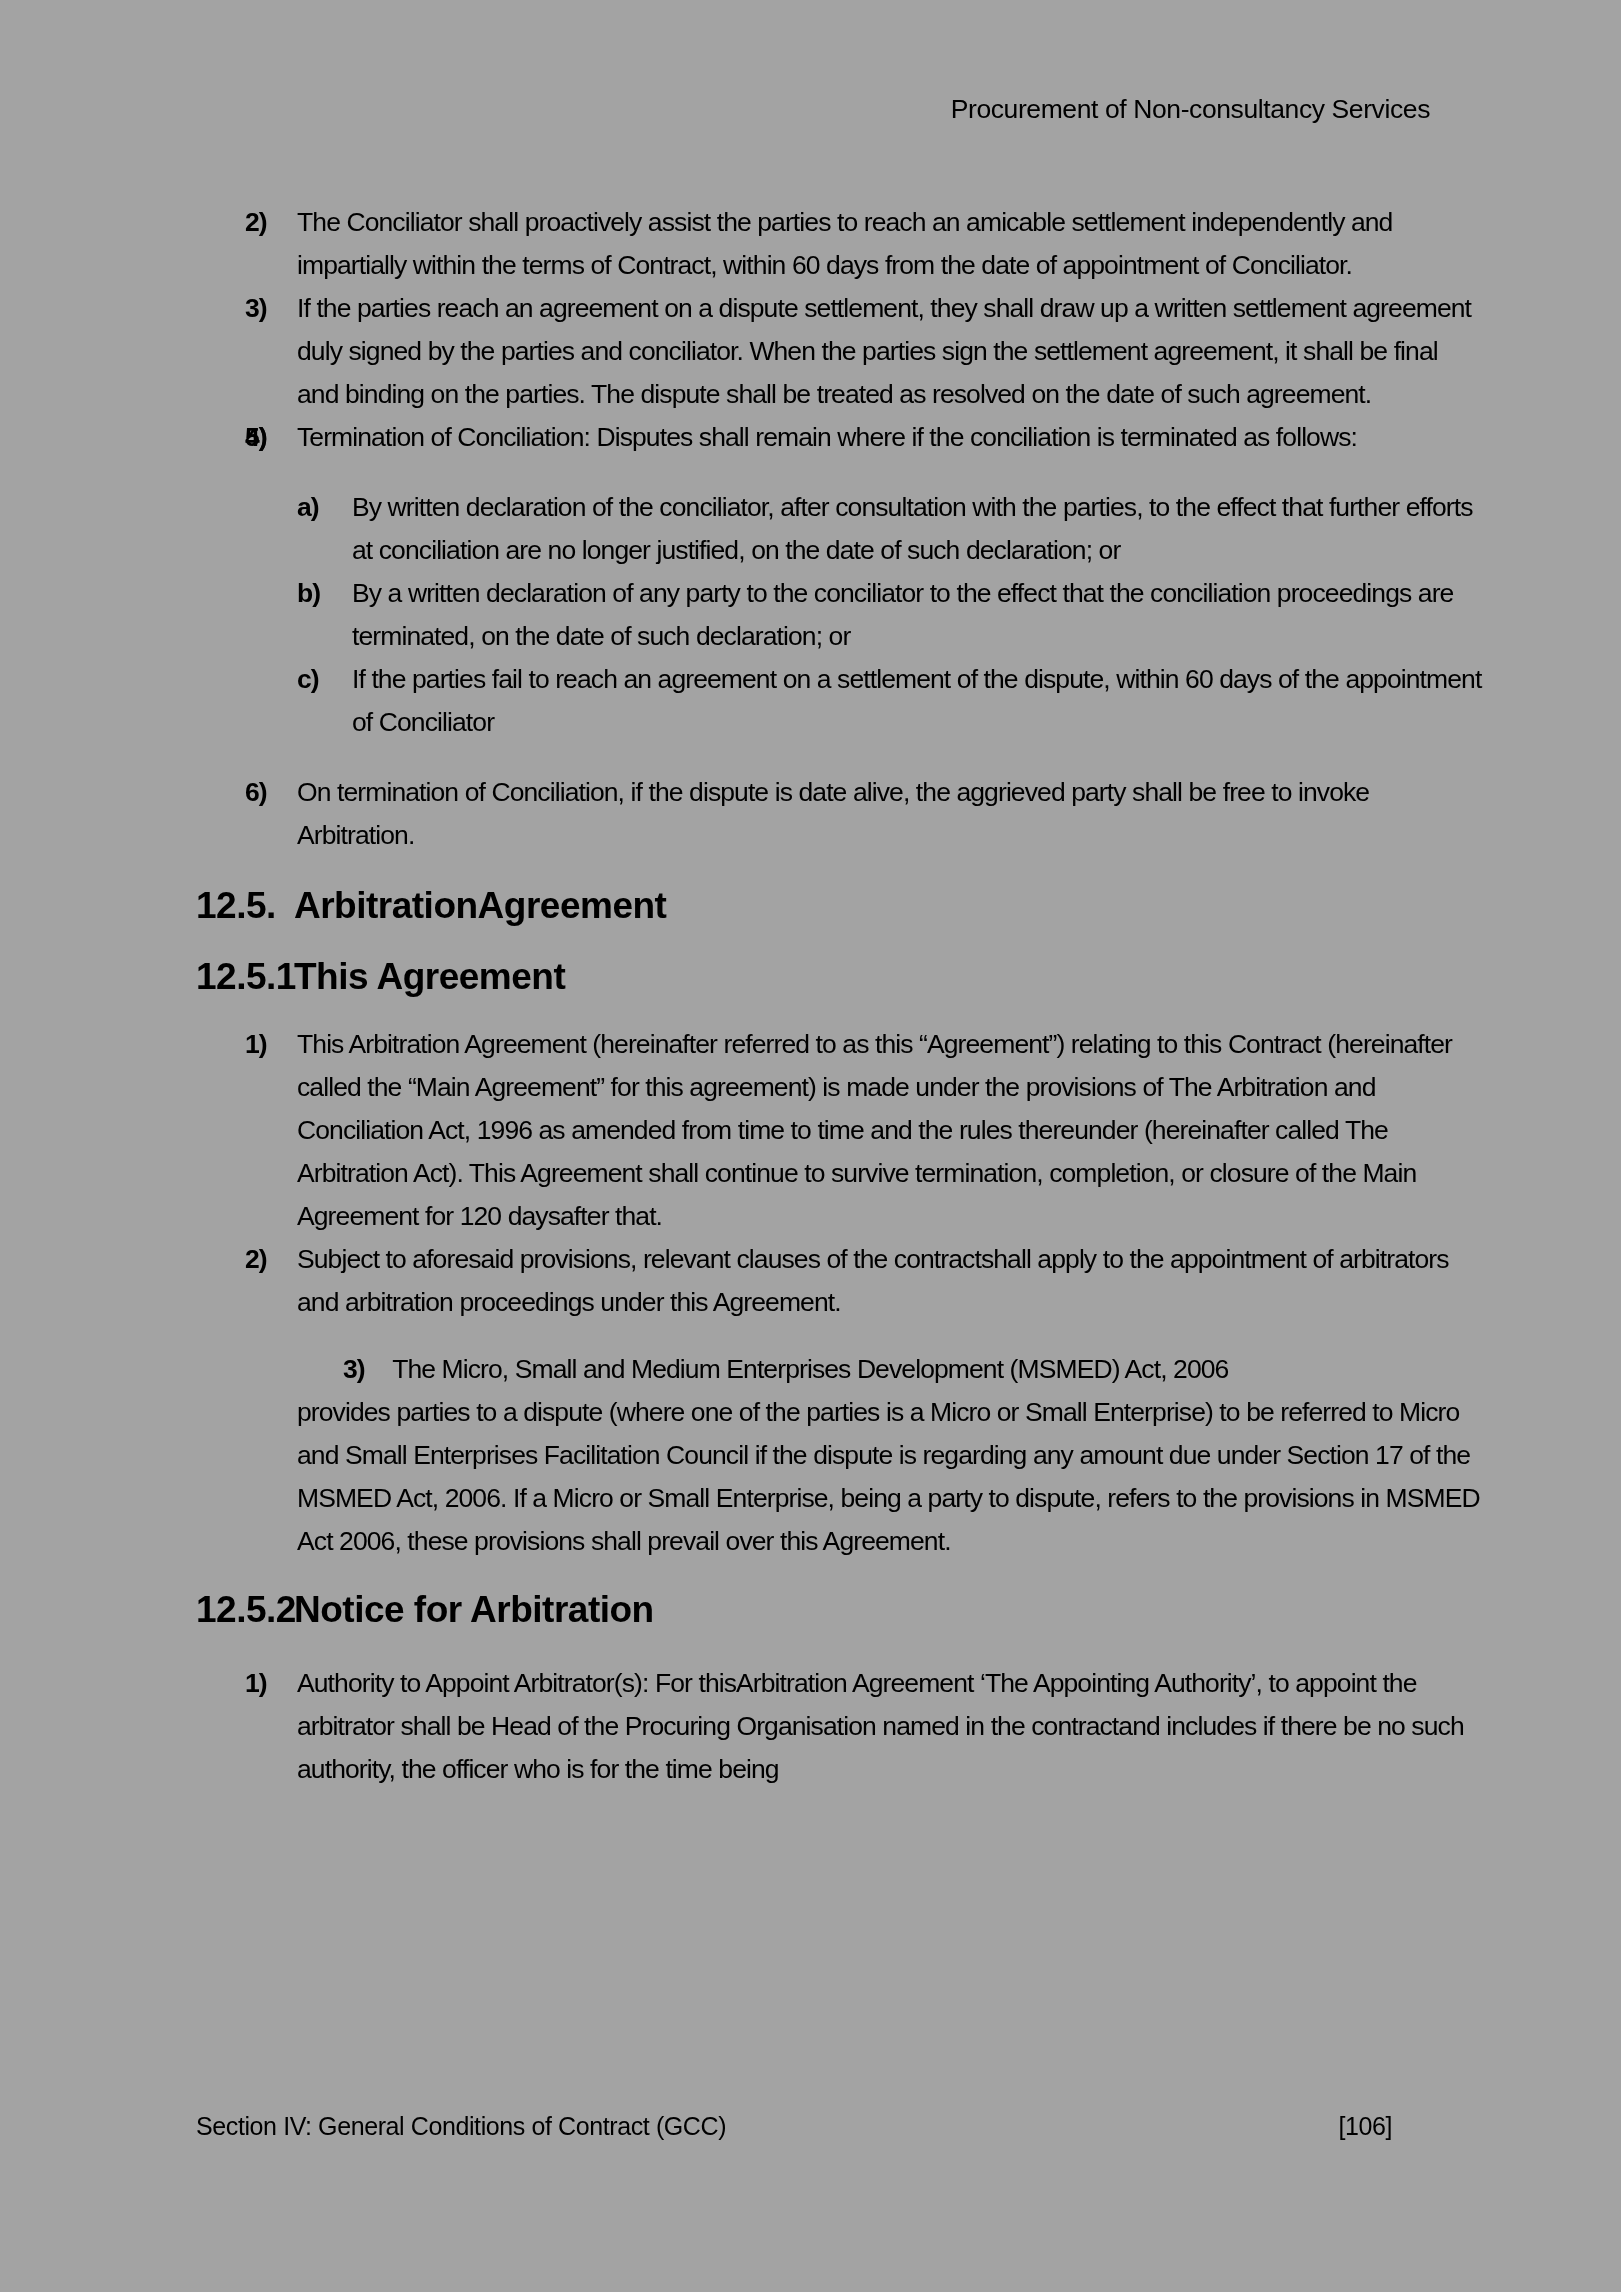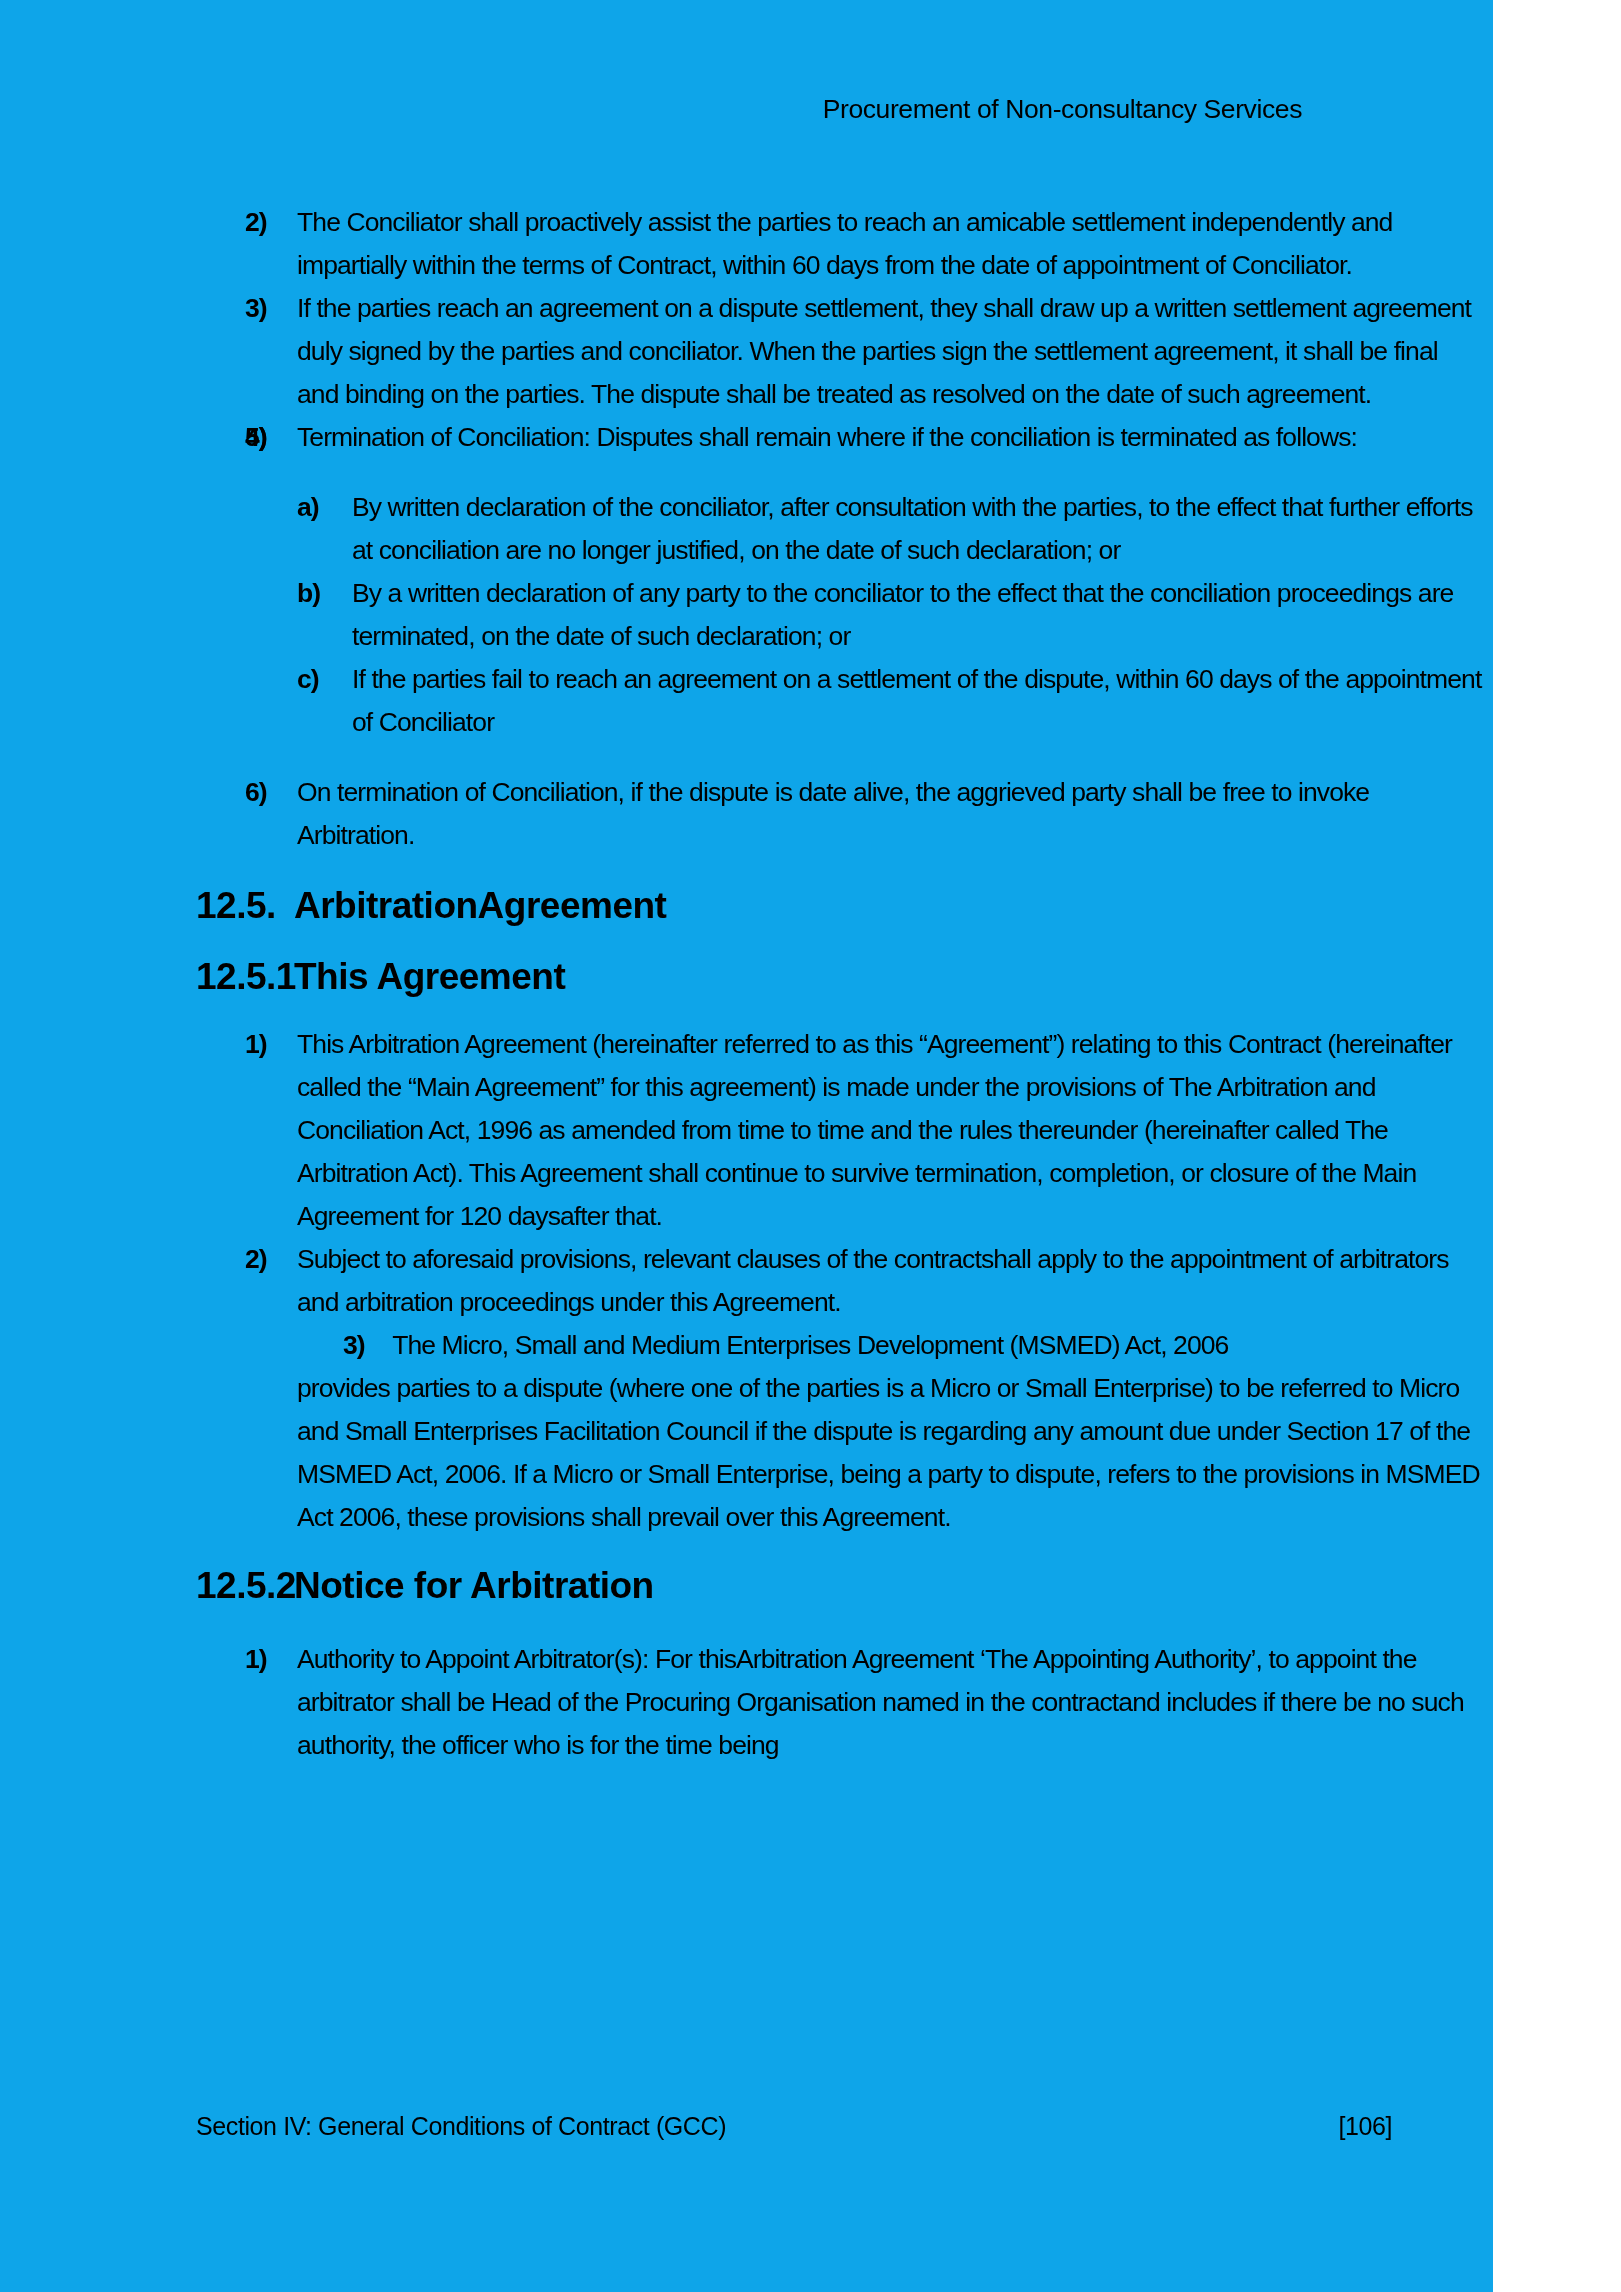--- a/index.html
+++ b/index.html
@@ -2,23 +2,23 @@
 <html><head>
 <meta charset="utf-8">
 <style>
   html, body {
     margin: 0;
     padding: 0;
     background: #ffffff;
   }
   .page {
     position: relative;
-    width: 1493px;
+    width: 1621px;
     height: 2293px;
-    background: #0ea5e9;
+    background: #a3a3a3;
     color: #000000;
     font-family: "Liberation Sans", sans-serif;
     overflow: hidden;
   }
   .header {
     position: absolute;
     top: 93px;
     right: 191px;
     font-size: 26.5px;
     line-height: 33px;
@@ -52,21 +52,21 @@
     margin-left: 101px;
     padding-left: 55px;
   }
   .li2 .marker {
     position: absolute;
     left: 0;
     top: 0;
     font-weight: 700;
   }
   
-  .lead-line { text-indent: 46px; }
+  .lead-line { text-indent: 46px; margin-top: 24px; }
   .marker-inline {
     font-weight: 700;
     padding-right: 27.4px;
   }
   
   .heading {
     position: relative;
     padding-left: 98px;
     font-weight: 700;
     font-size: 37px;

